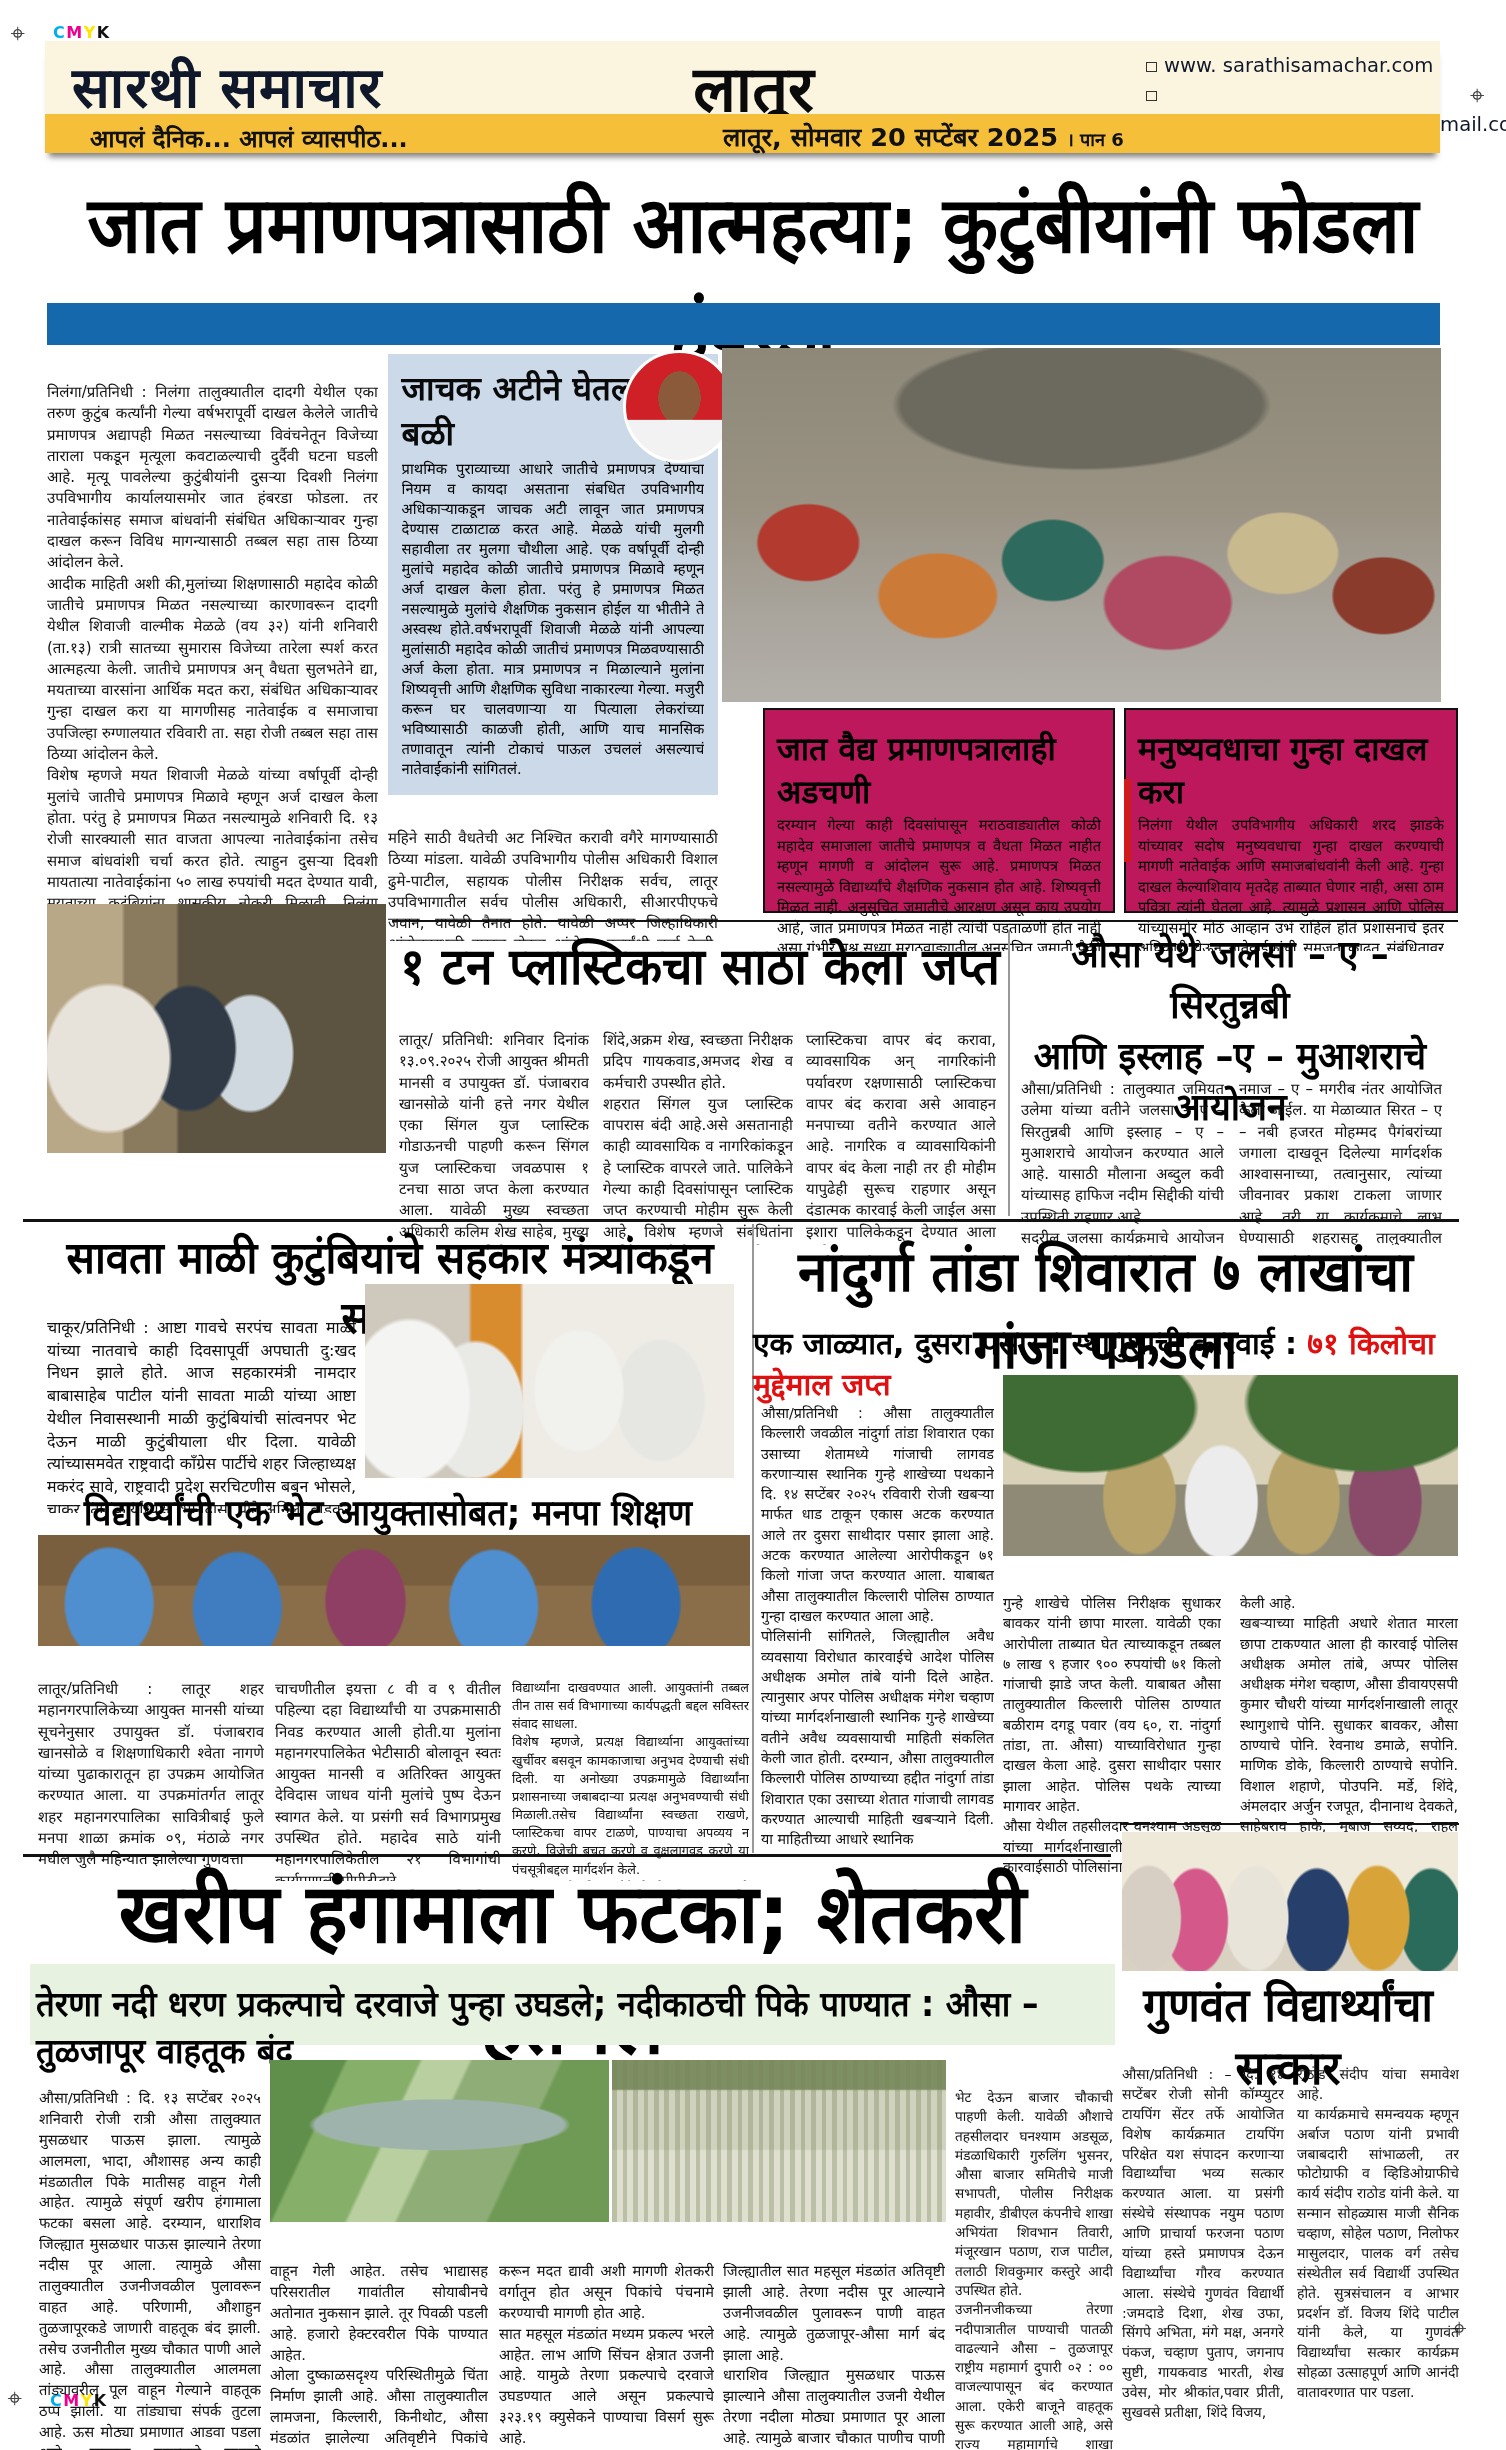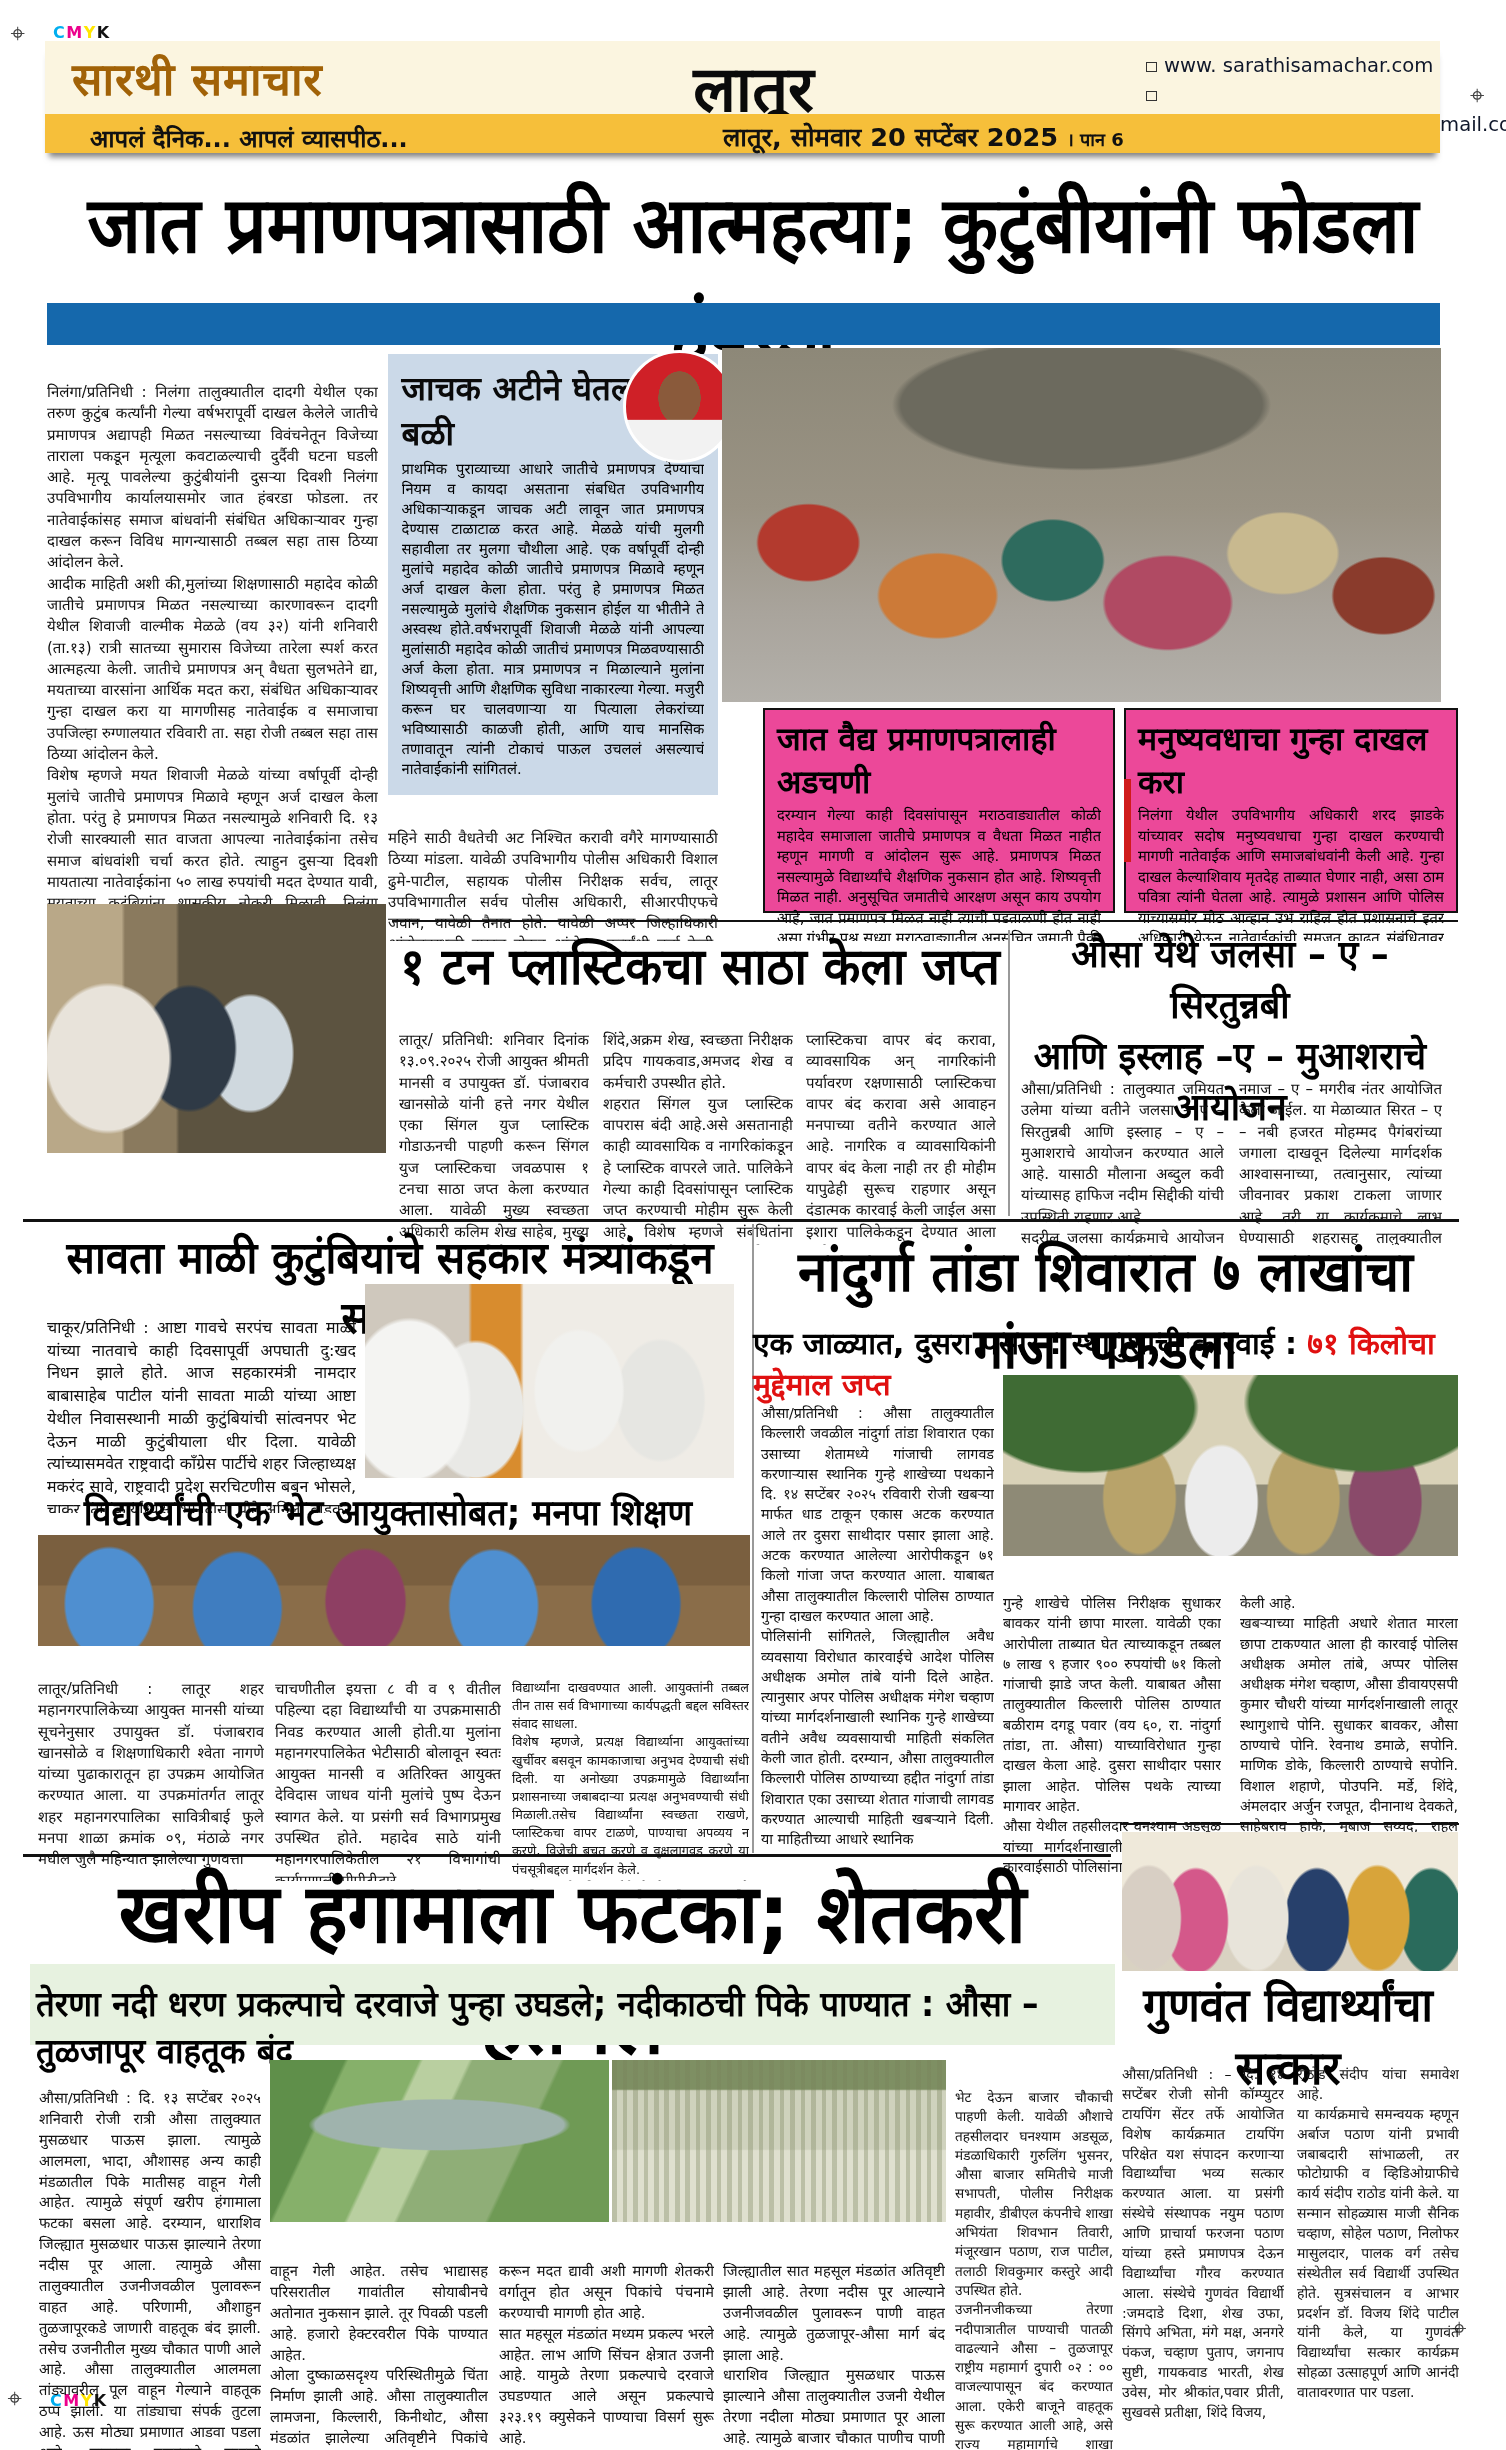--- a/index.html
+++ b/index.html
@@ -8,21 +8,21 @@
   .page { position:relative; width:1506px; height:2450px; background:#ffffff; overflow:hidden; }
   .abs { position:absolute; }
   .body-text { font-size:16px; line-height:1.42; text-align:justify; overflow:hidden; color:#111; white-space:pre-line;margin-top:28px; }
   .small-text { font-size:15px; }
   .rule { background:#111; }
   .vrule { background:#999; width:1.5px; }
 
   
   .mast-band { left:45px; top:41px; width:1395px; height:75px; background:#fbf5e0; box-shadow:0 10.5px 7.5px -4.5px rgba(0,0,0,.45); }
   .mast-strip { left:45px; top:114px; width:1395px; height:39px; background:#f6bf3a; box-shadow:0 7.5px 6px -3.8px rgba(0,0,0,.5); }
-  .logo { left:72px; top:47px; font-size:45px; font-weight:800; color:#a16207; letter-spacing:0.8px; }
+  .logo { left:72px; top:47px; font-size:56px; font-weight:800; color:#0f172a; letter-spacing:0.8px; }
   .edition-center { left:618px; top:44px; width:271px; text-align:center; font-size:63px; font-weight:800; color:#0a0a0a; }
   .contact { left:1146px; top:51px; font-size:19.6px; color:#0f172a; line-height:1.5; }
   .contact .bullet { display:inline-block; width:10.5px; height:10.5px; border:1.5px solid #333; margin-right:7.5px; }
   .tagline { left:90px; top:121px; font-size:24px; font-weight:700; color:#111; }
   .dateline { left:723px; top:119px; font-size:25.6px; font-weight:800; color:#111; }
   .dateline .pg { font-size:18px; font-weight:700; }
   .cmyk { font-size:16px; font-weight:600; letter-spacing:1.5px; }
   .cmyk .c{color:#00aeef}.cmyk .m{color:#ec008c}.cmyk .y{color:#ffe600}.cmyk .k{color:#111}
   .reg { color:#444; font-size:25.6px; line-height:1; }
 
@@ -32,21 +32,21 @@
   .lead-subhead { left:47px; top:307px; width:1393px; text-align:center; font-size:30px; font-weight:800; color:#ffe90a; }
 
   .bali-box { left:388px; top:354px; width:330px; height:441px; background:#cbd9e8; padding:10.5px 13.6px; }
   .bali-title { font-size:33px; font-weight:800; color:#0a0a0a; margin-bottom:4.5px; }
   .bali-body { font-size:14.7px; line-height:1.36; text-align:justify; overflow:hidden; height:354px; }
   .portrait { position:absolute; right:-18px; top:-4.5px; width:113px; height:113px; border-radius:50%; border:3px solid #fff;
     background: linear-gradient(180deg, rgba(255,255,255,0) 62%, #f2f2f2 63%),
       radial-gradient(35px 44px at 50% 42%, #8a5a3b 60%, rgba(0,0,0,0) 61%),
       radial-gradient(circle at 50% 50%, #cf2027 0 99%, #cf2027 100%); }
 
-  .news-box { background:#ec4899; border:2.3px solid #111; padding:6px 12px; }
+  .news-box { background:#be185d; border:2.3px solid #111; padding:16px 12px; }
   .box-title { font-size:35px; font-weight:800; color:#000; margin-bottom:3px; }
   .box-body { font-size:16px; line-height:1.4; text-align:justify; overflow:hidden; }
   .red-tab { position:absolute; left:-2.3px; top:69px; width:7.5px; height:83px; background:#cf1b1b; }
 
   
   .photo { overflow:hidden; }
   .photo-protest { background:
       radial-gradient(90px 68px at 12% 55%, #b33a2e 0 55%, rgba(0,0,0,0) 58%),
       radial-gradient(105px 75px at 30% 70%, #cc7a38 0 55%, rgba(0,0,0,0) 58%),
       radial-gradient(90px 72px at 46% 60%, #2e6b5e 0 55%, rgba(0,0,0,0) 58%),

